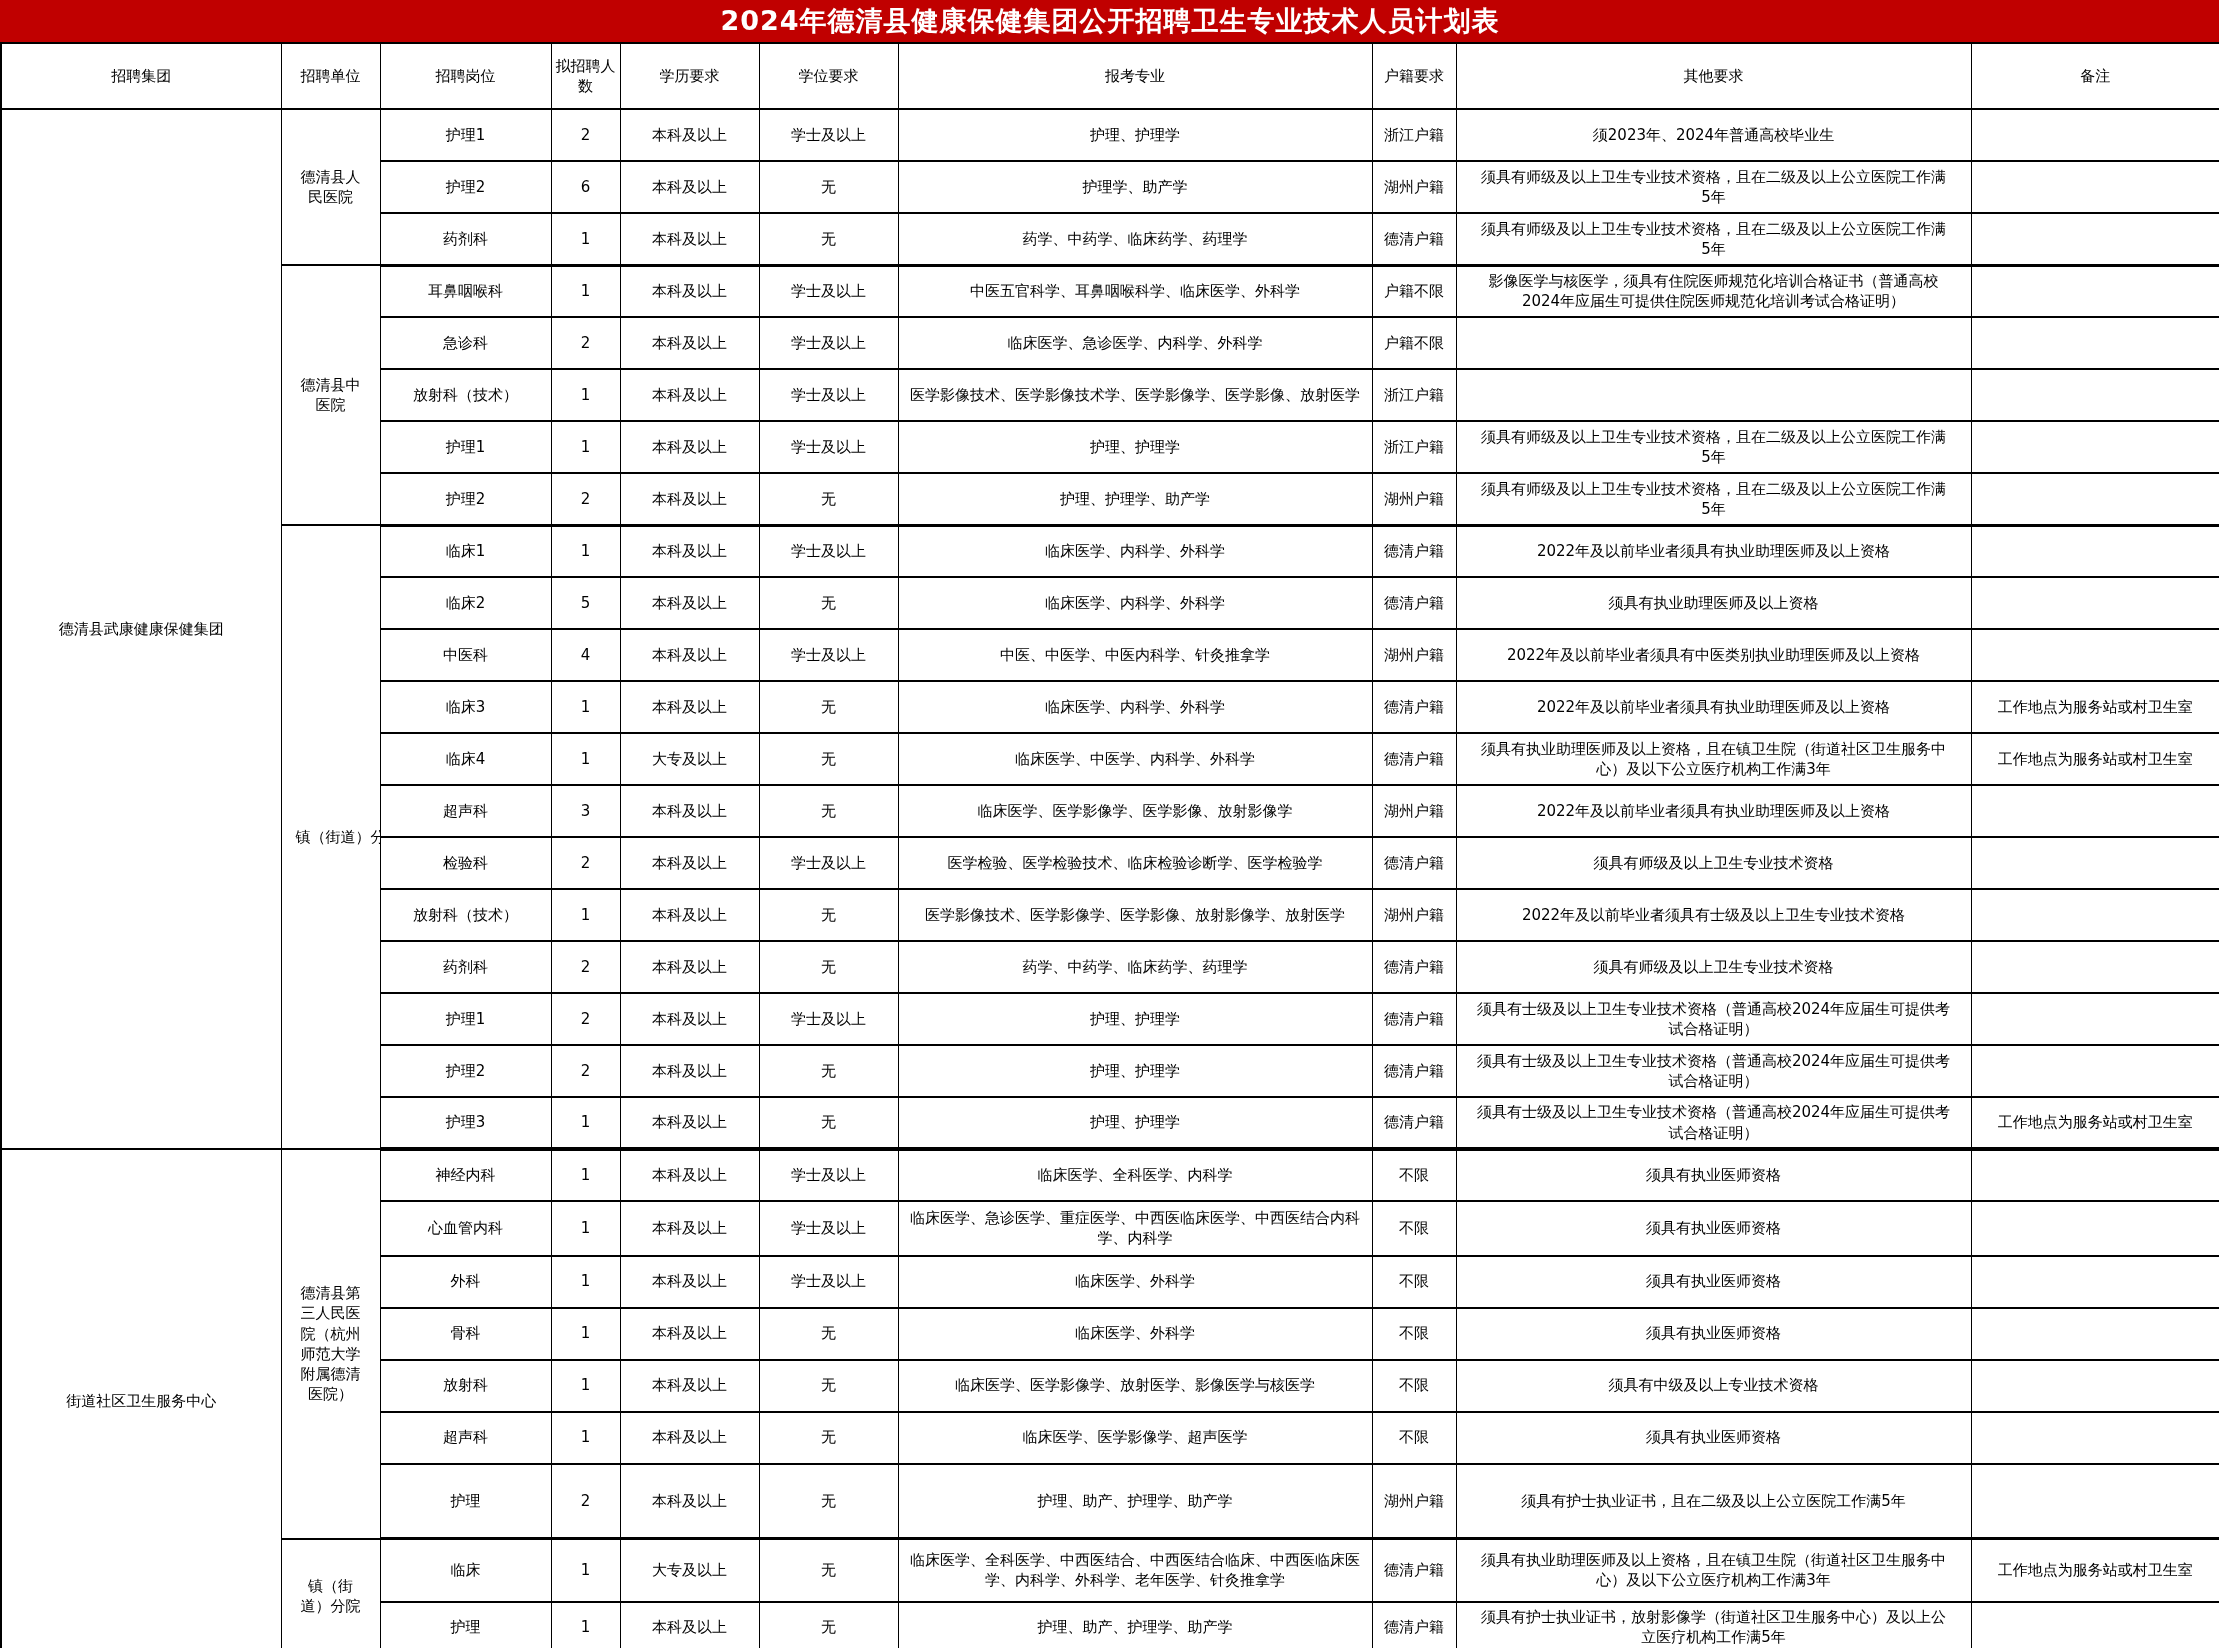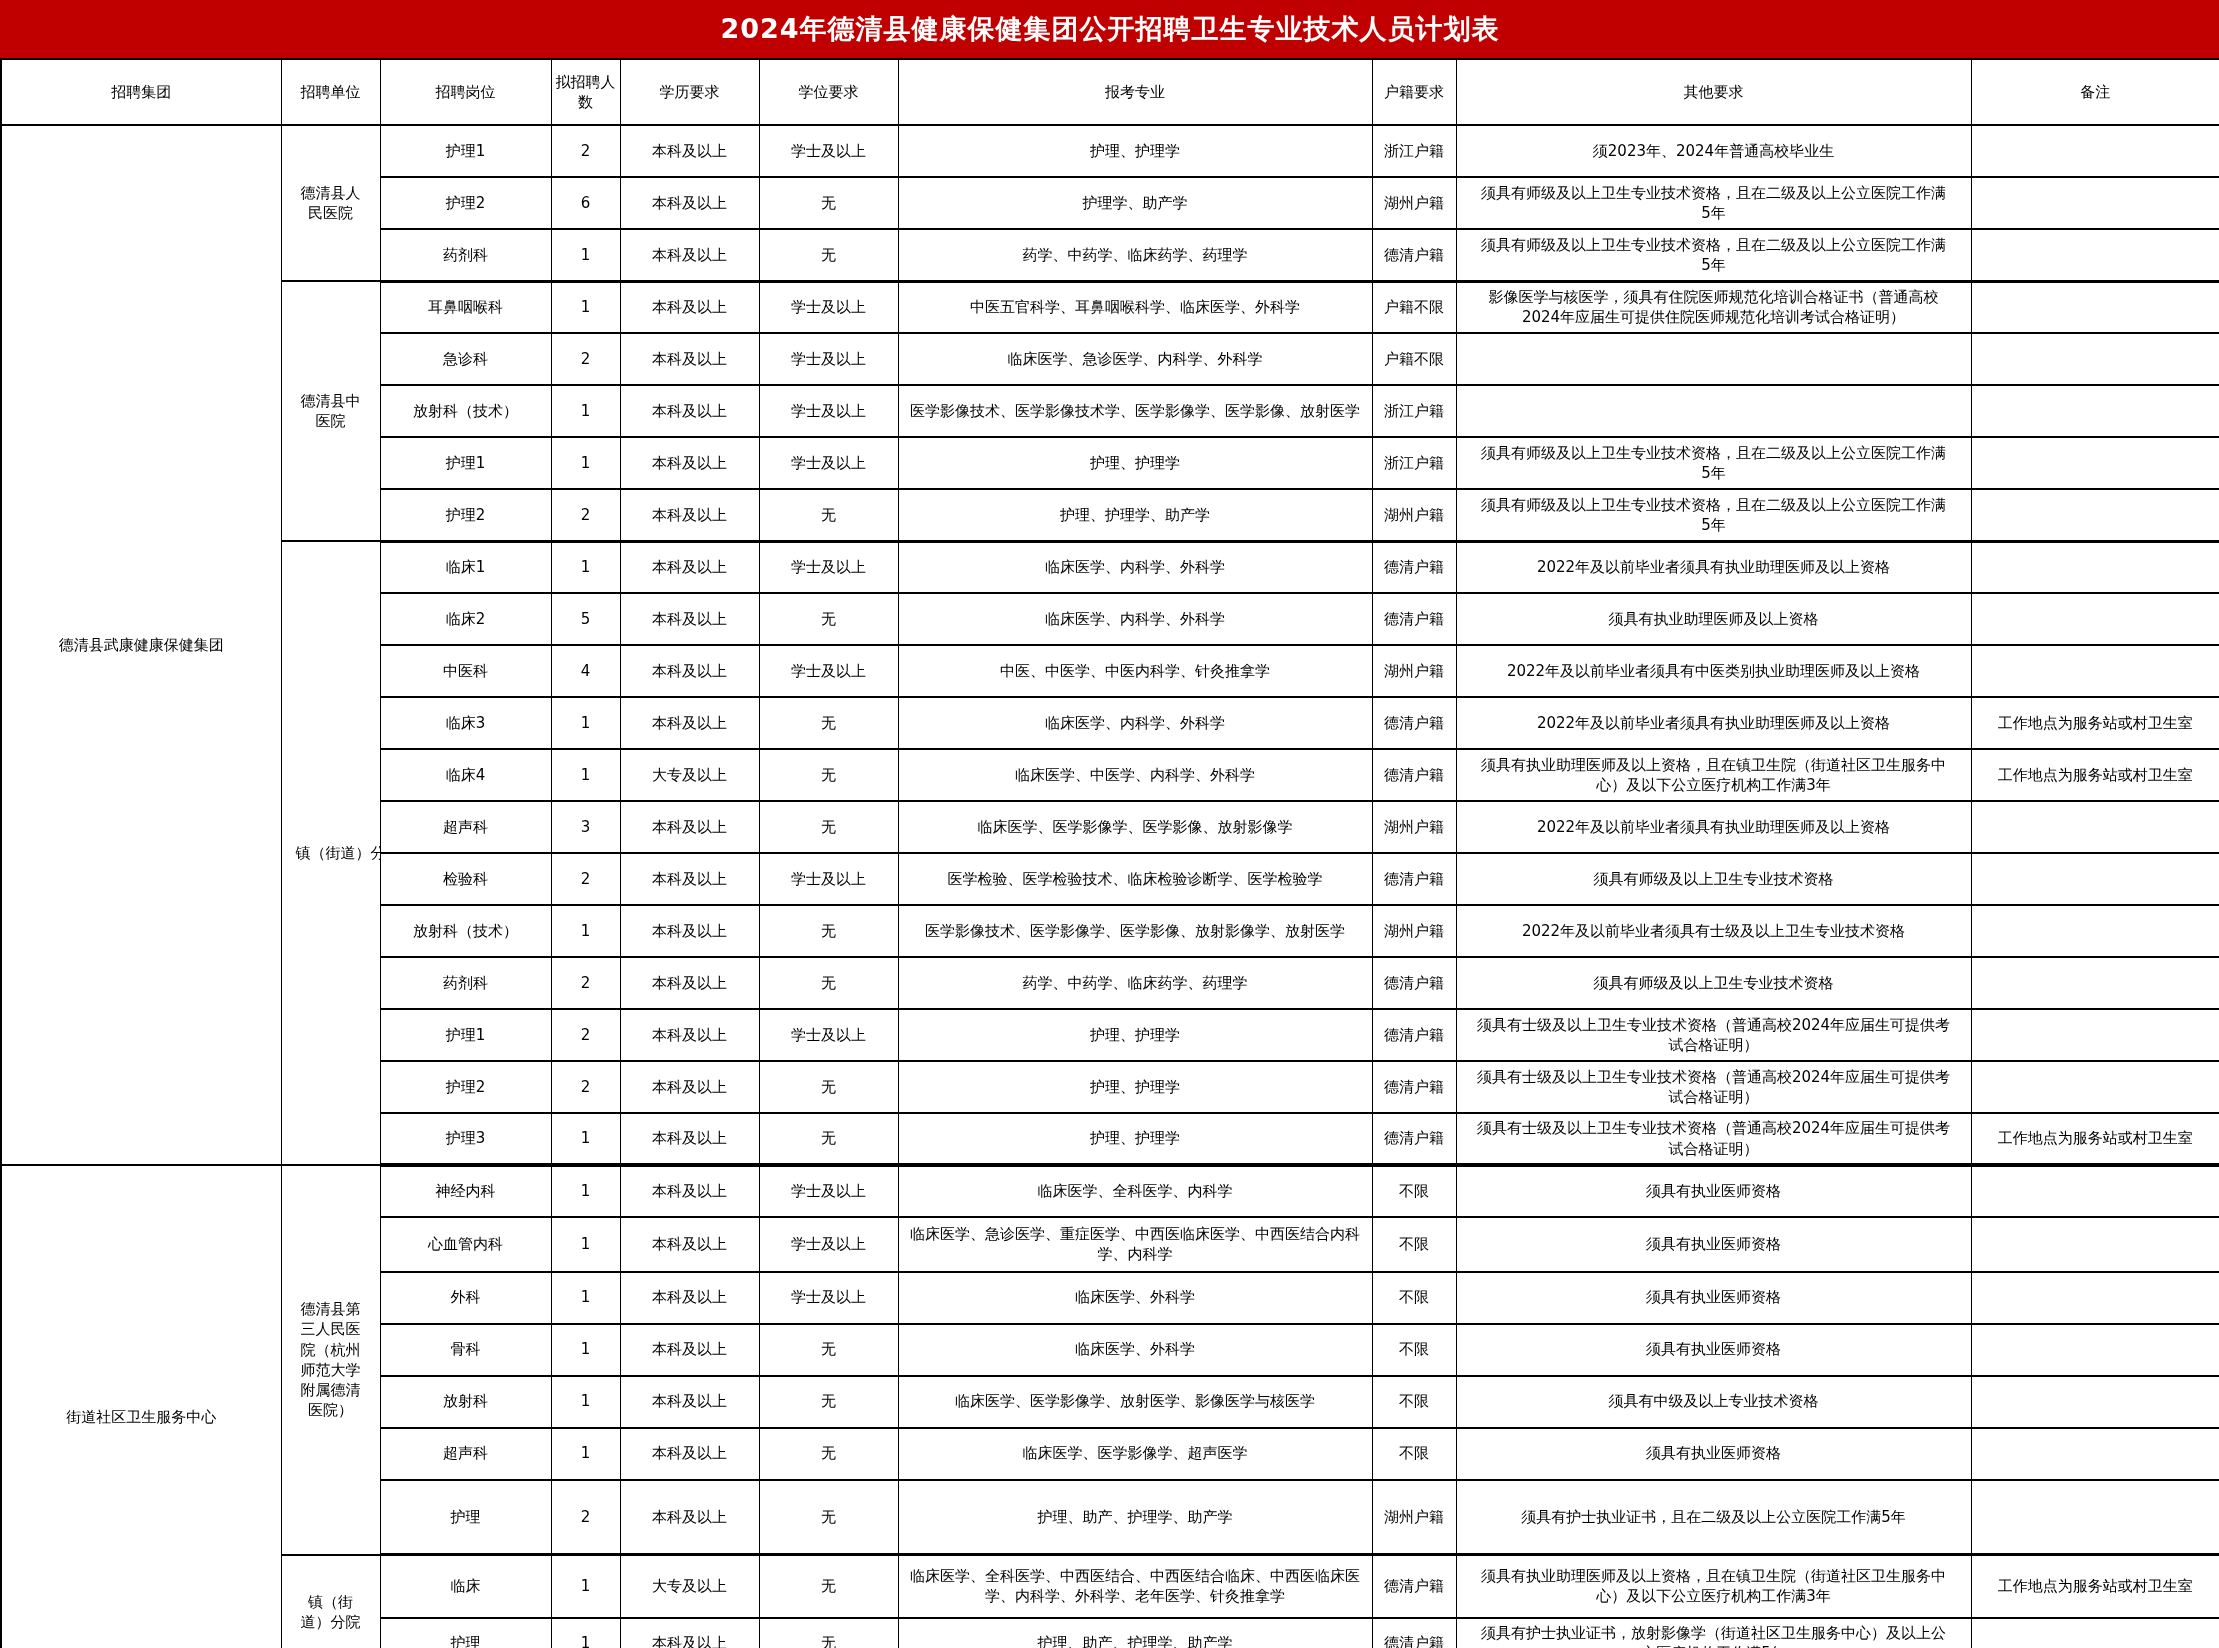--- a/index.html
+++ b/index.html
@@ -1,19 +1,19 @@
 <!DOCTYPE html>
 <html><head>
 <meta charset="utf-8">
 <style>
   html,body{margin:0;padding:0;background:#fff;}
   body{font-family:"DejaVu Sans","Liberation Sans",sans-serif;color:#000;}
   .sheet{width:2220px;height:1648px;background:#fff;overflow:hidden;}
   .title-bar{
-    width:2220px;height:58px;background:#c00000;
+    width:2220px;height:42px;background:#c00000;
     display:flex;align-items:center;justify-content:center;
     color:#fff;font-weight:bold;font-size:27px;letter-spacing:1px;
   }
   table{border-collapse:collapse;table-layout:fixed;width:2220px;border:2px solid #000;}
   th,td{
     border:solid #000;border-width:2px 1px;
     text-align:center;vertical-align:middle;
     font-size:15px;font-weight:normal;line-height:1.35;
     padding:1px 3px;overflow:hidden;word-break:break-word;
   }

